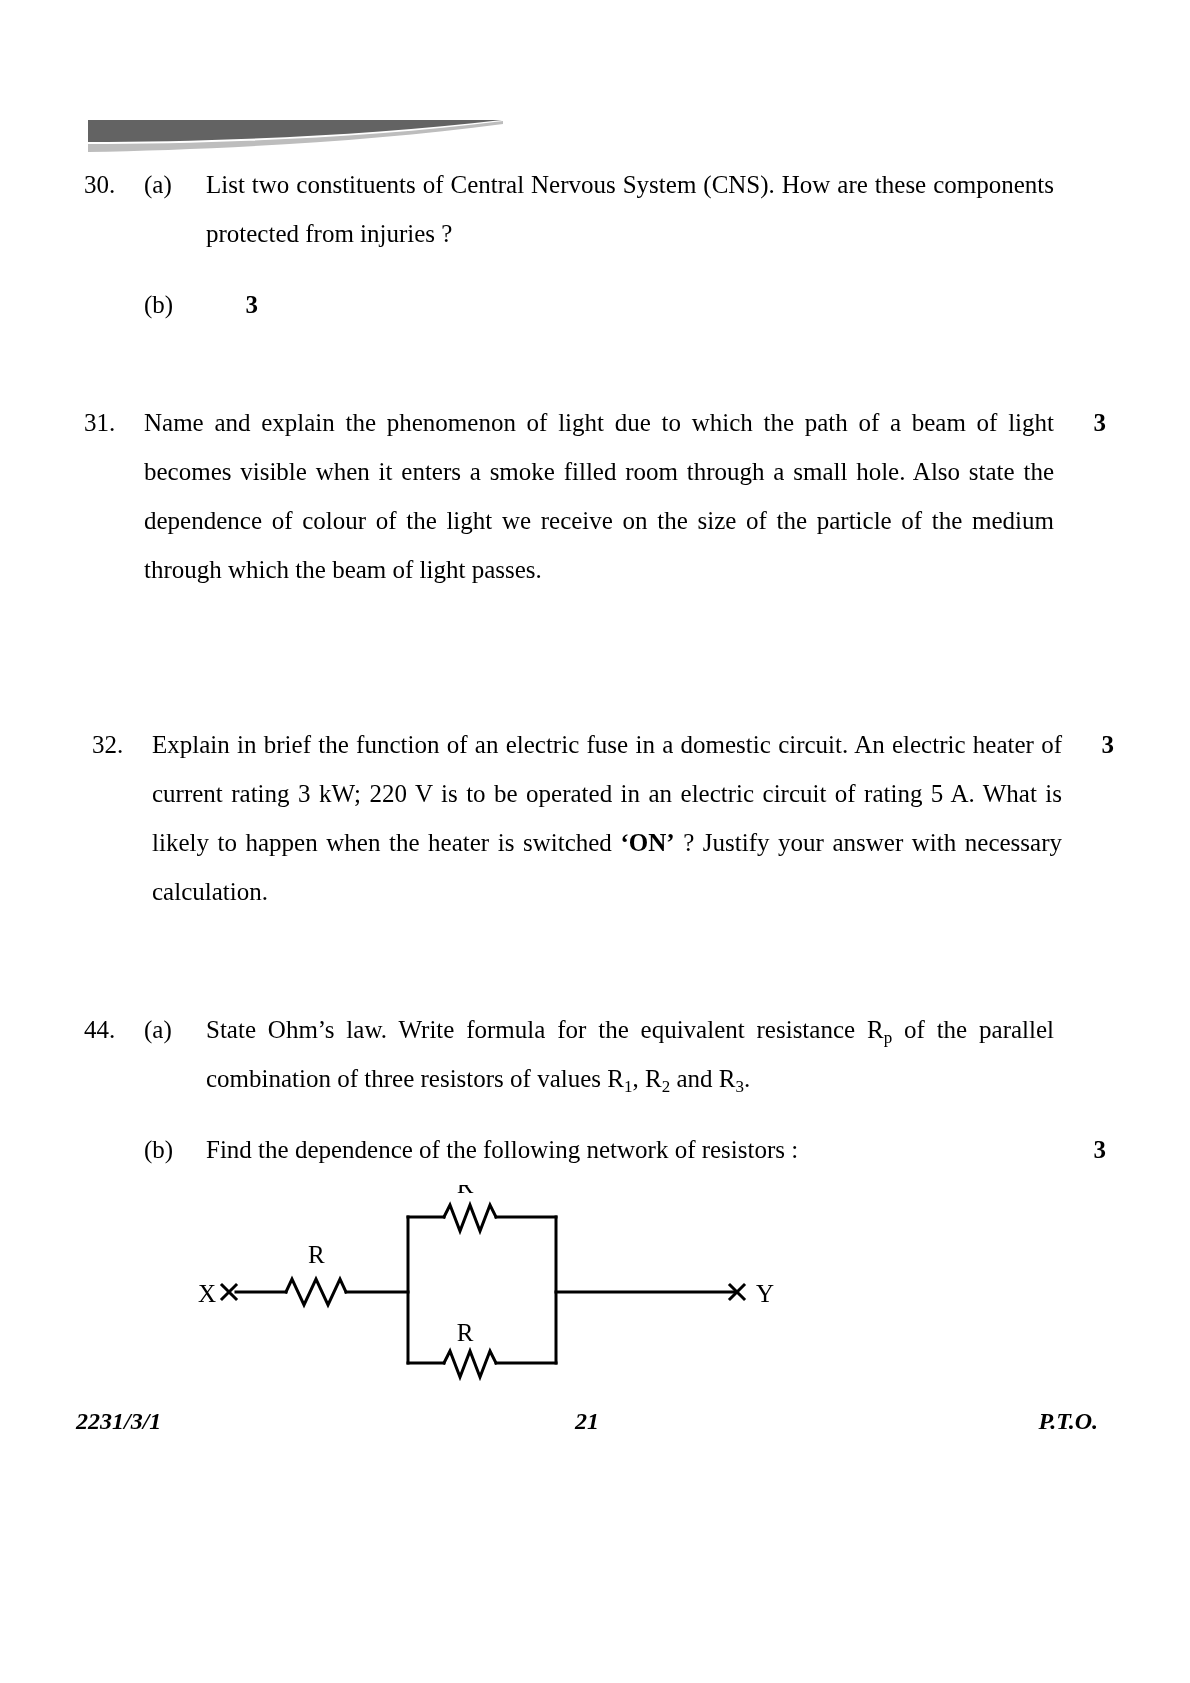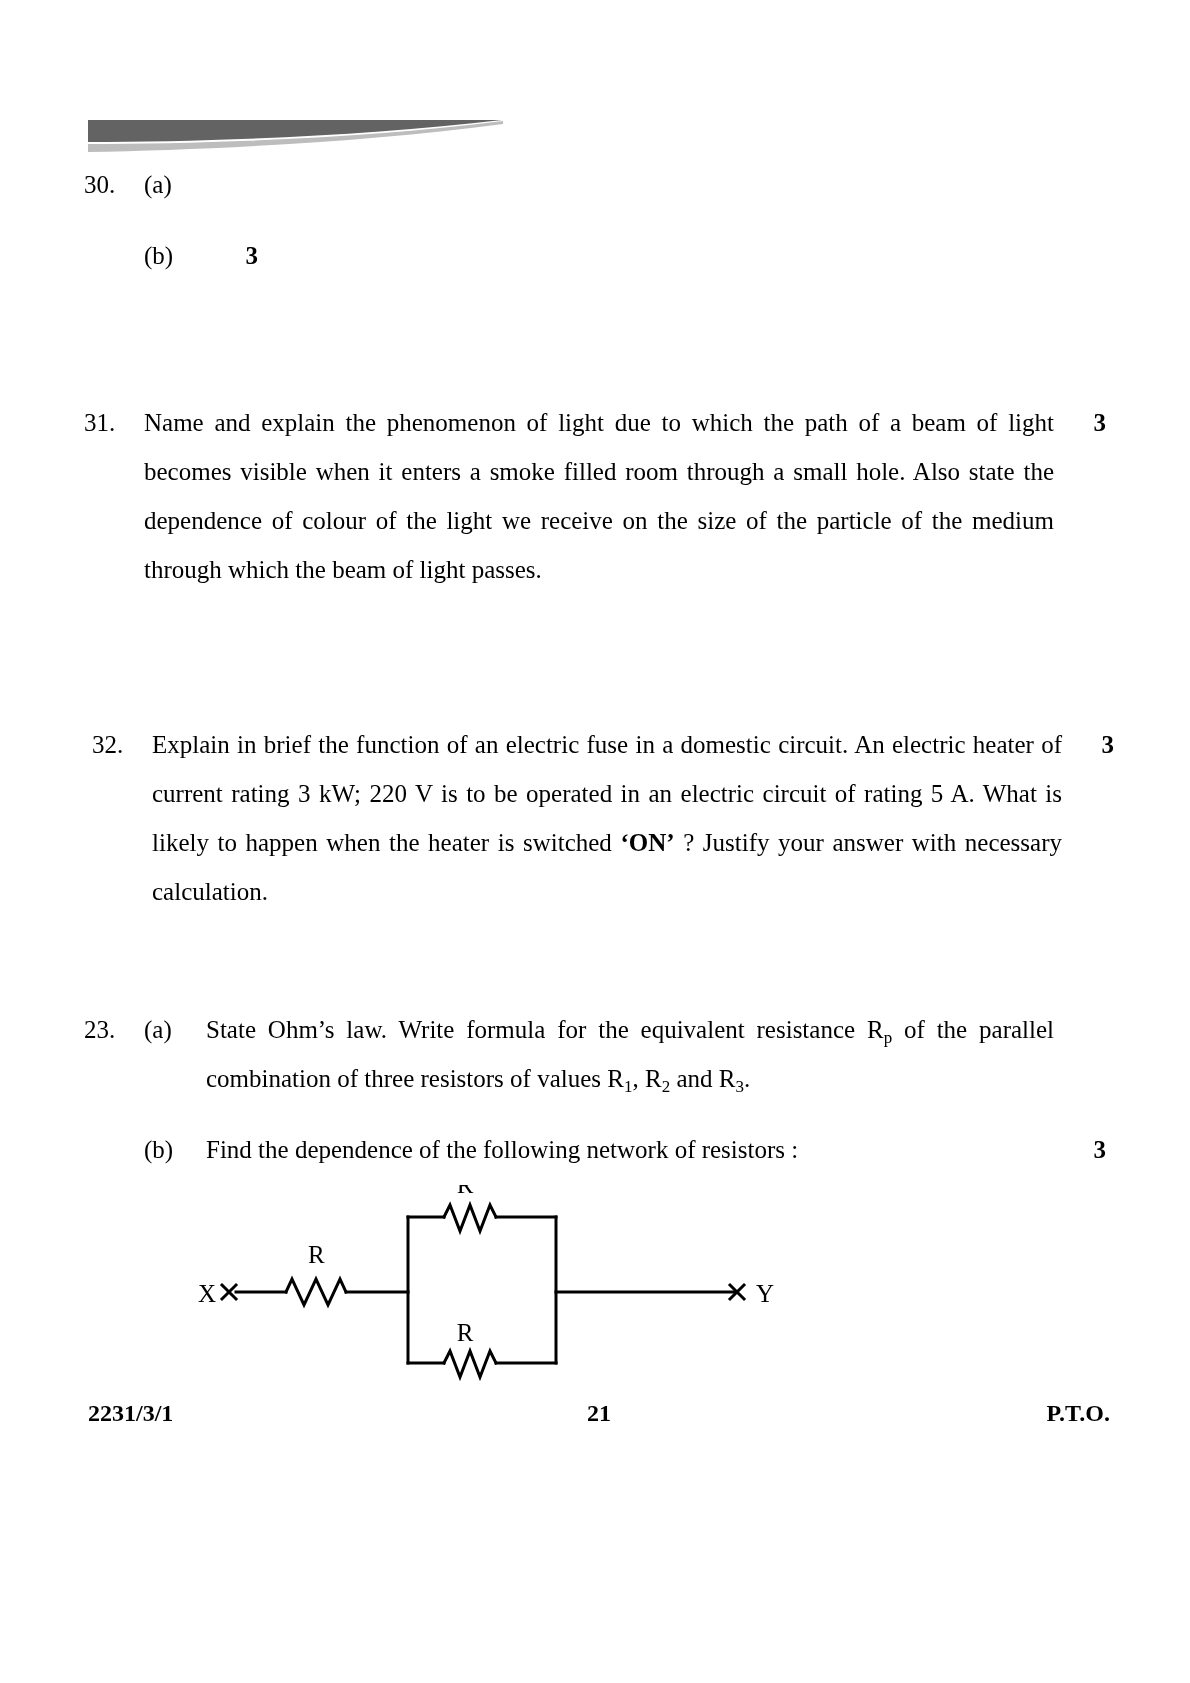--- a/index.html
+++ b/index.html
@@ -88,48 +88,50 @@
   .circuit svg { display: block; }
   .ckt-label {
     font-family: "Liberation Serif", "DejaVu Serif", serif;
     font-size: 25px;
     fill: #000000;
   }
 
   
   .footer {
     position: absolute;
-    left: 88px;
+    left: 76px;
     top: 1400px;
     width: 1022px;
     display: flex;
     align-items: baseline;
     font-size: 24px;
     font-weight: bold;
+    font-style: italic;
   }
   .footer-left   { flex: 0 0 33%; text-align: left; }
-  .footer-center { flex: 0 0 34%; text-align: center; }
+  .footer-center { flex: 0 0 34%; text-align: center; margin-top: 8px; }
   .footer-right  { flex: 0 0 33%; text-align: right; }
 </style>
 </head>
 <body>
 
 <div class="page">
 
   <div class="banner-wrap">
     <svg width="420" height="40" viewBox="0 0 420 40" xmlns="http://www.w3.org/2000/svg">
       <path d="M0,26 C120,26 280,20 415,3 L415,6 C280,24 120,32 0,34 Z" fill="#bdbdbd"></path>
       <path d="M0,2 L0,24 C120,24 280,18 414,2 Z" fill="#636363"></path>
     </svg>
   </div>
 
   <div class="q-block" style="top:160px;">
     <div class="q-row">
       <div class="q-num">30.</div>
       <div class="q-part">(a)</div>
+      <div class="q-body">List two constituents of Central Nervous System (CNS). How are these components protected from injuries ?</div>
       <div class="q-marks blank"></div>
     </div>
     <div class="q-row" style="margin-top:22px;">
       <div class="q-num"></div>
       <div class="q-part">(b)</div>
       <div class="q-marks">3</div>
     </div>
   </div>
 
   <div class="q-block" style="top:398px;">
@@ -143,21 +145,21 @@
   <div class="q-block" style="top:720px;margin-left:8px;">
     <div class="q-row">
       <div class="q-num">32.</div>
       <div class="q-body"><span>Explain in brief the function of an electric fuse in a domestic circuit. An electric heater of current rating 3 kW; 220 V is to be operated in an electric circuit of rating 5 A. What is likely to happen when the heater is switched </span><span class="bold">‘ON’</span><span> ? Justify your answer with necessary calculation.</span></div>
       <div class="q-marks">3</div>
     </div>
   </div>
 
   <div class="q-block" style="top:1005px;">
     <div class="q-row">
-      <div class="q-num">23.</div>
+      <div class="q-num">44.</div>
       <div class="q-part">(a)</div>
       <div class="q-body"><span>State Ohm’s law. Write formula for the equivalent resistance R</span><sub>p</sub><span> of the parallel combination of three resistors of values R</span><sub>1</sub><span>, R</span><sub>2</sub><span> and R</span><sub>3</sub><span>.</span></div>
       <div class="q-marks blank"></div>
     </div>
     <div class="q-row" style="margin-top:22px;">
       <div class="q-num"></div>
       <div class="q-part">(b)</div>
       <div class="q-body nojust">Find the dependence of the following network of resistors :</div>
       <div class="q-marks">3</div>
     </div>

